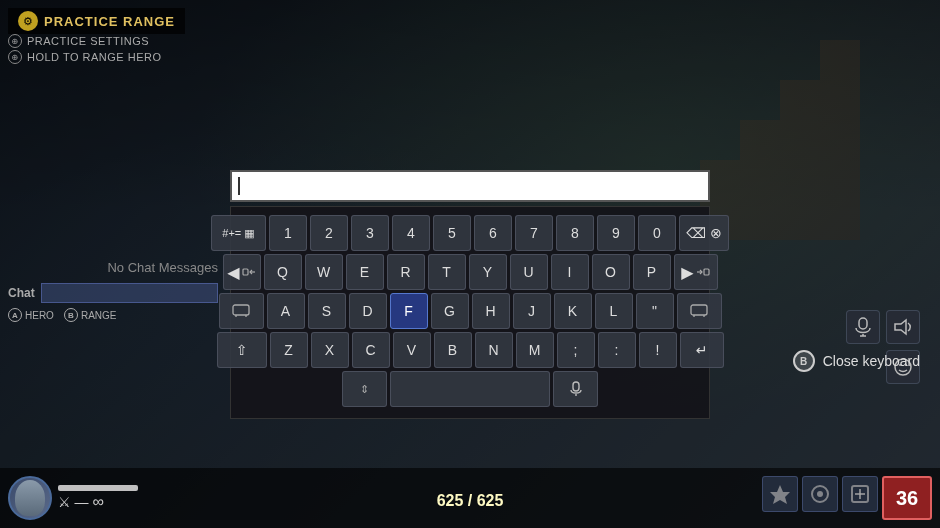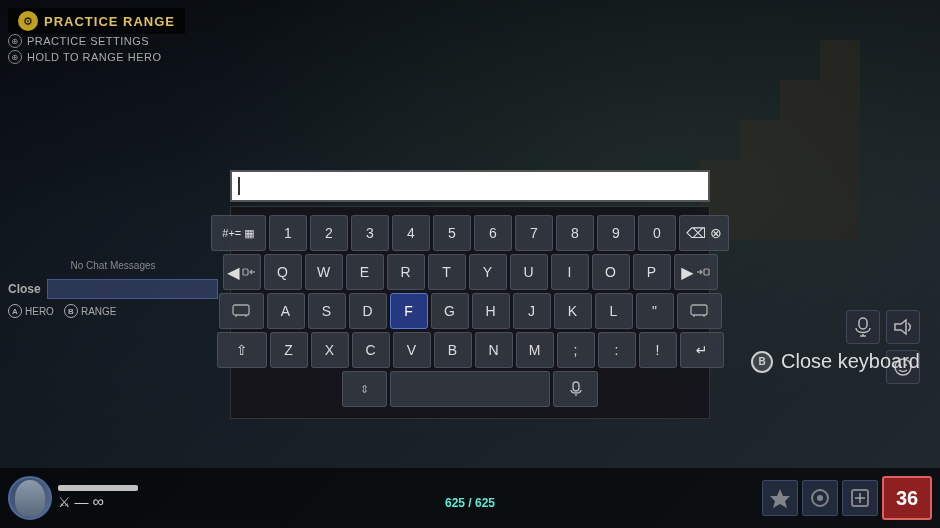--- a/index.html
+++ b/index.html
@@ -121,23 +121,23 @@
     
     .chat-panel {
       position: absolute;
       left: 8px;
       top: 260px;
       width: 210px;
     }
 
     .no-chat-msg {
       color: #888;
-      font-size: 10px;
+      font-size: 13px;
       margin-bottom: 8px;
-      text-align: center;
+      text-align: right;
     }
 
     .team-row {
       display: flex;
       align-items: center;
       gap: 6px;
       margin-top: 4px;
     }
 
     .team-label {
@@ -259,32 +259,32 @@
       position: absolute;
       bottom: 18px;
       left: 50%;
       transform: translateX(-50%);
       color: #fff;
       font-size: 14px;
       font-weight: bold;
     }
 
     .hp-counter span {
-      color: #5eead4;
-      font-size: 12px;
+      color: #fef9c3;
+      font-size: 16px;
       text-align: center;
     }
 
     
     .bottom-right-icons {
       position: absolute;
       bottom: 8px;
       right: 8px;
       display: flex;
-      align-items: center;
+      align-items: flex-start;
       gap: 4px;
     }
 
     .ability-icon {
       width: 36px;
       height: 36px;
       background: rgba(40,50,70,0.8);
       border: 1px solid rgba(100,120,180,0.4);
       display: flex;
       align-items: center;
@@ -433,21 +433,21 @@
       display: flex;
       align-items: center;
       justify-content: center;
       color: #ccc;
       font-size: 10px;
       font-weight: bold;
     }
 
     .prompt-label {
       color: #ddd;
-      font-size: 20px;
+      font-size: 14px;
       font-weight: 500;
     }
 
     
     .right-side-icons {
       position: absolute;
       right: 20px;
       top: 310px;
       display: flex;
       flex-direction: column;
@@ -496,21 +496,21 @@
     </div>
     <div class="top-menu-item">
       <div class="bullet">⊕</div>
       <span>HOLD TO RANGE HERO</span>
     </div>
   </div>
 
   <div class="chat-panel">
     <div class="no-chat-msg">No Chat Messages</div>
     <div class="team-row">
-      <span class="team-label">Close</span>
+      <span class="team-label">Chat</span>
       <div class="team-input-box"></div>
     </div>
     <div class="chat-buttons">
       <div class="chat-btn">
         <div class="btn-circle">A</div>
         <span>HERO</span>
       </div>
       <div class="chat-btn">
         <div class="btn-circle">B</div>
         <span>RANGE</span>

